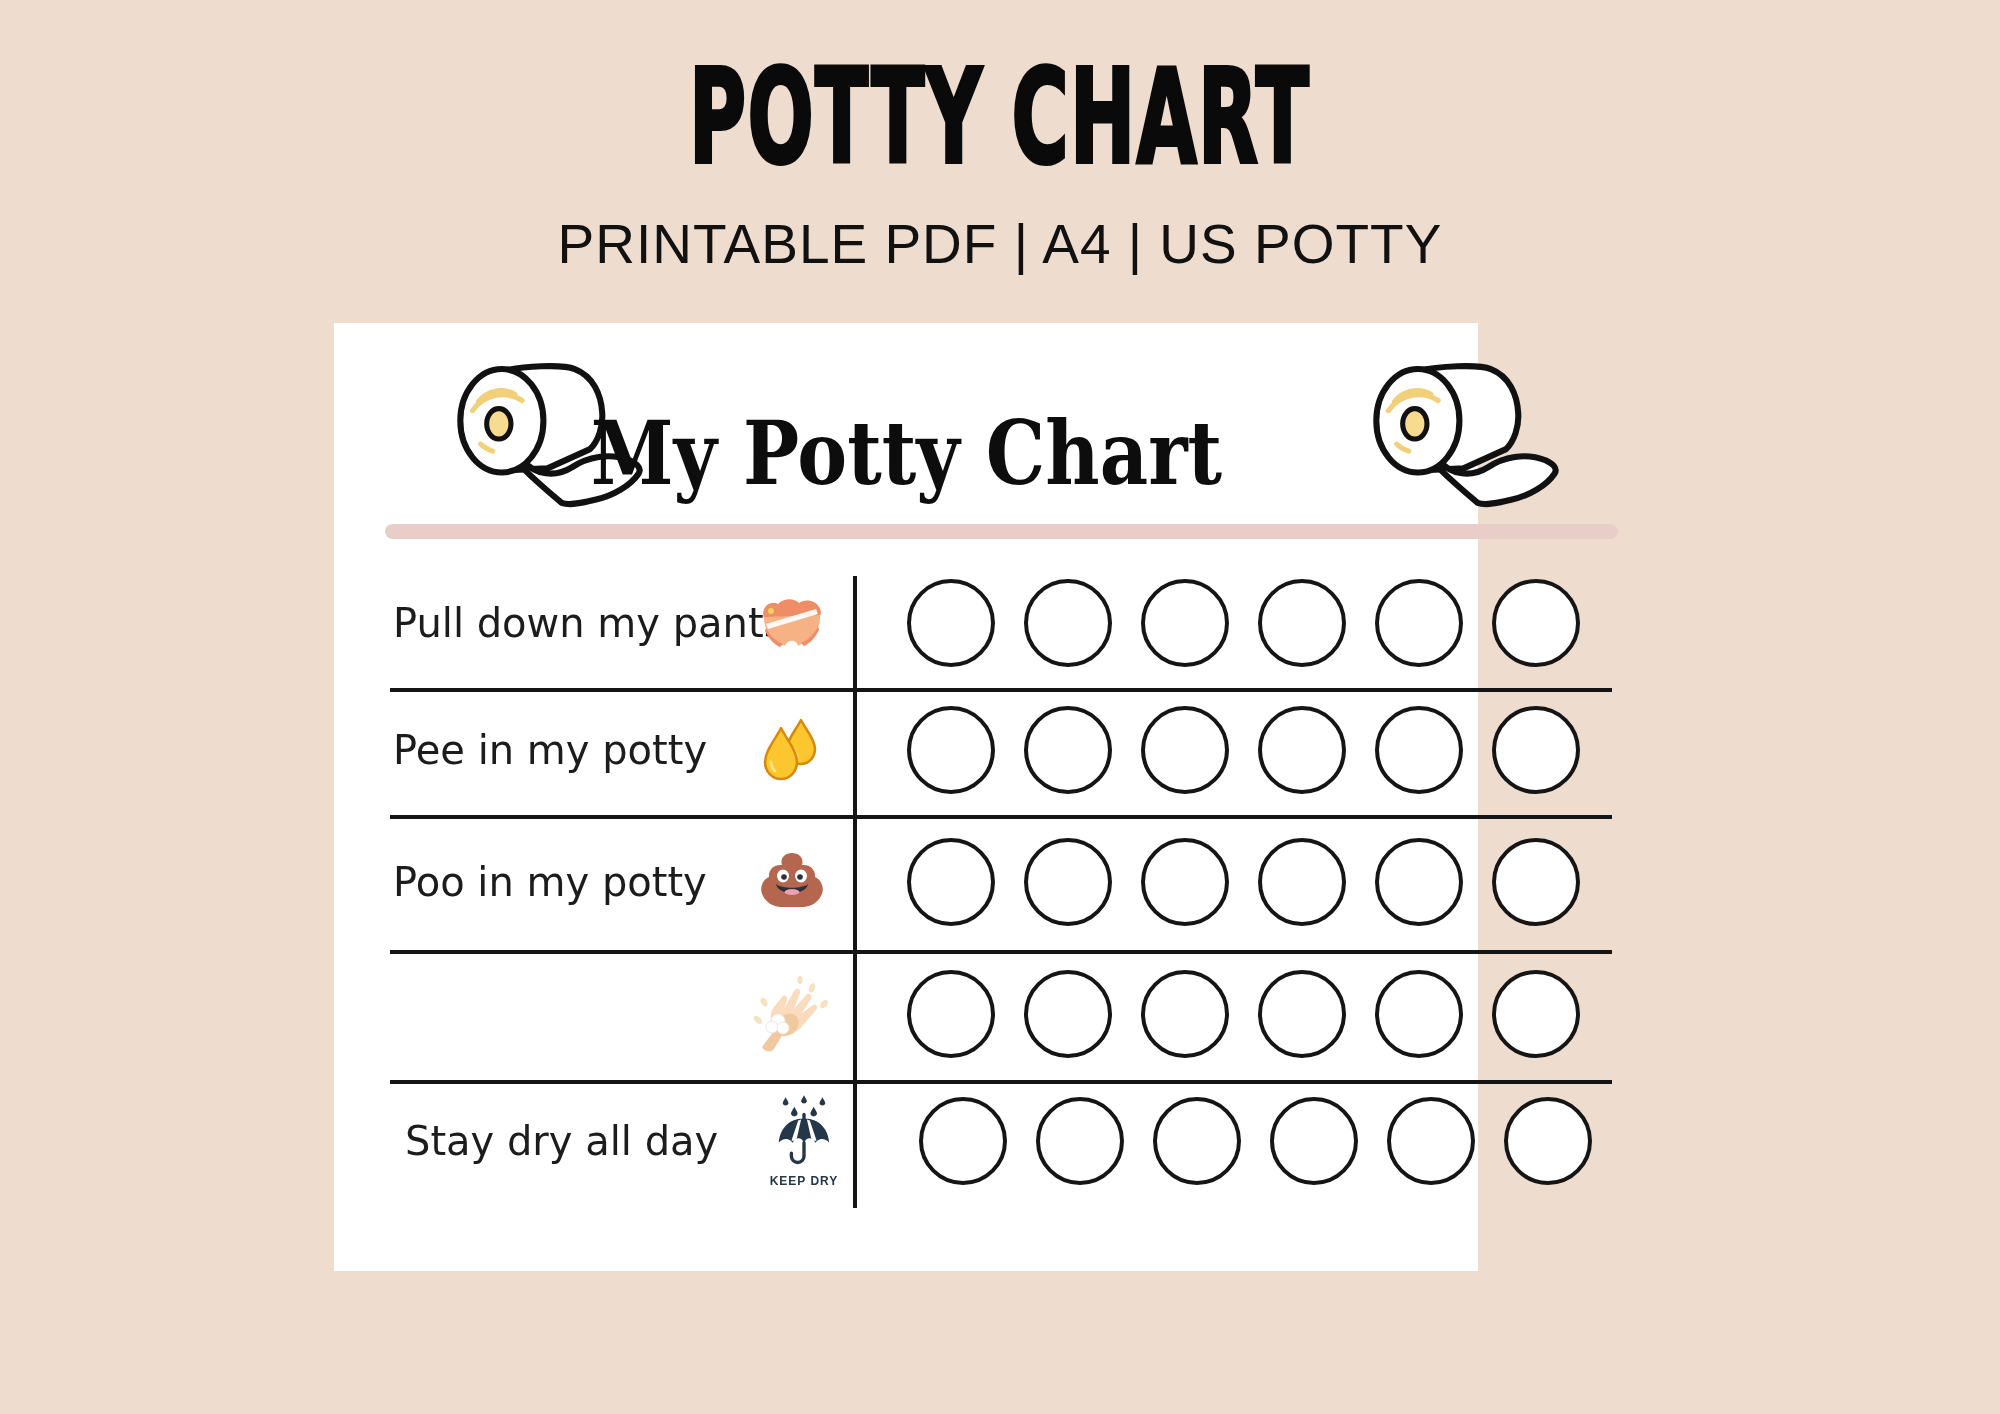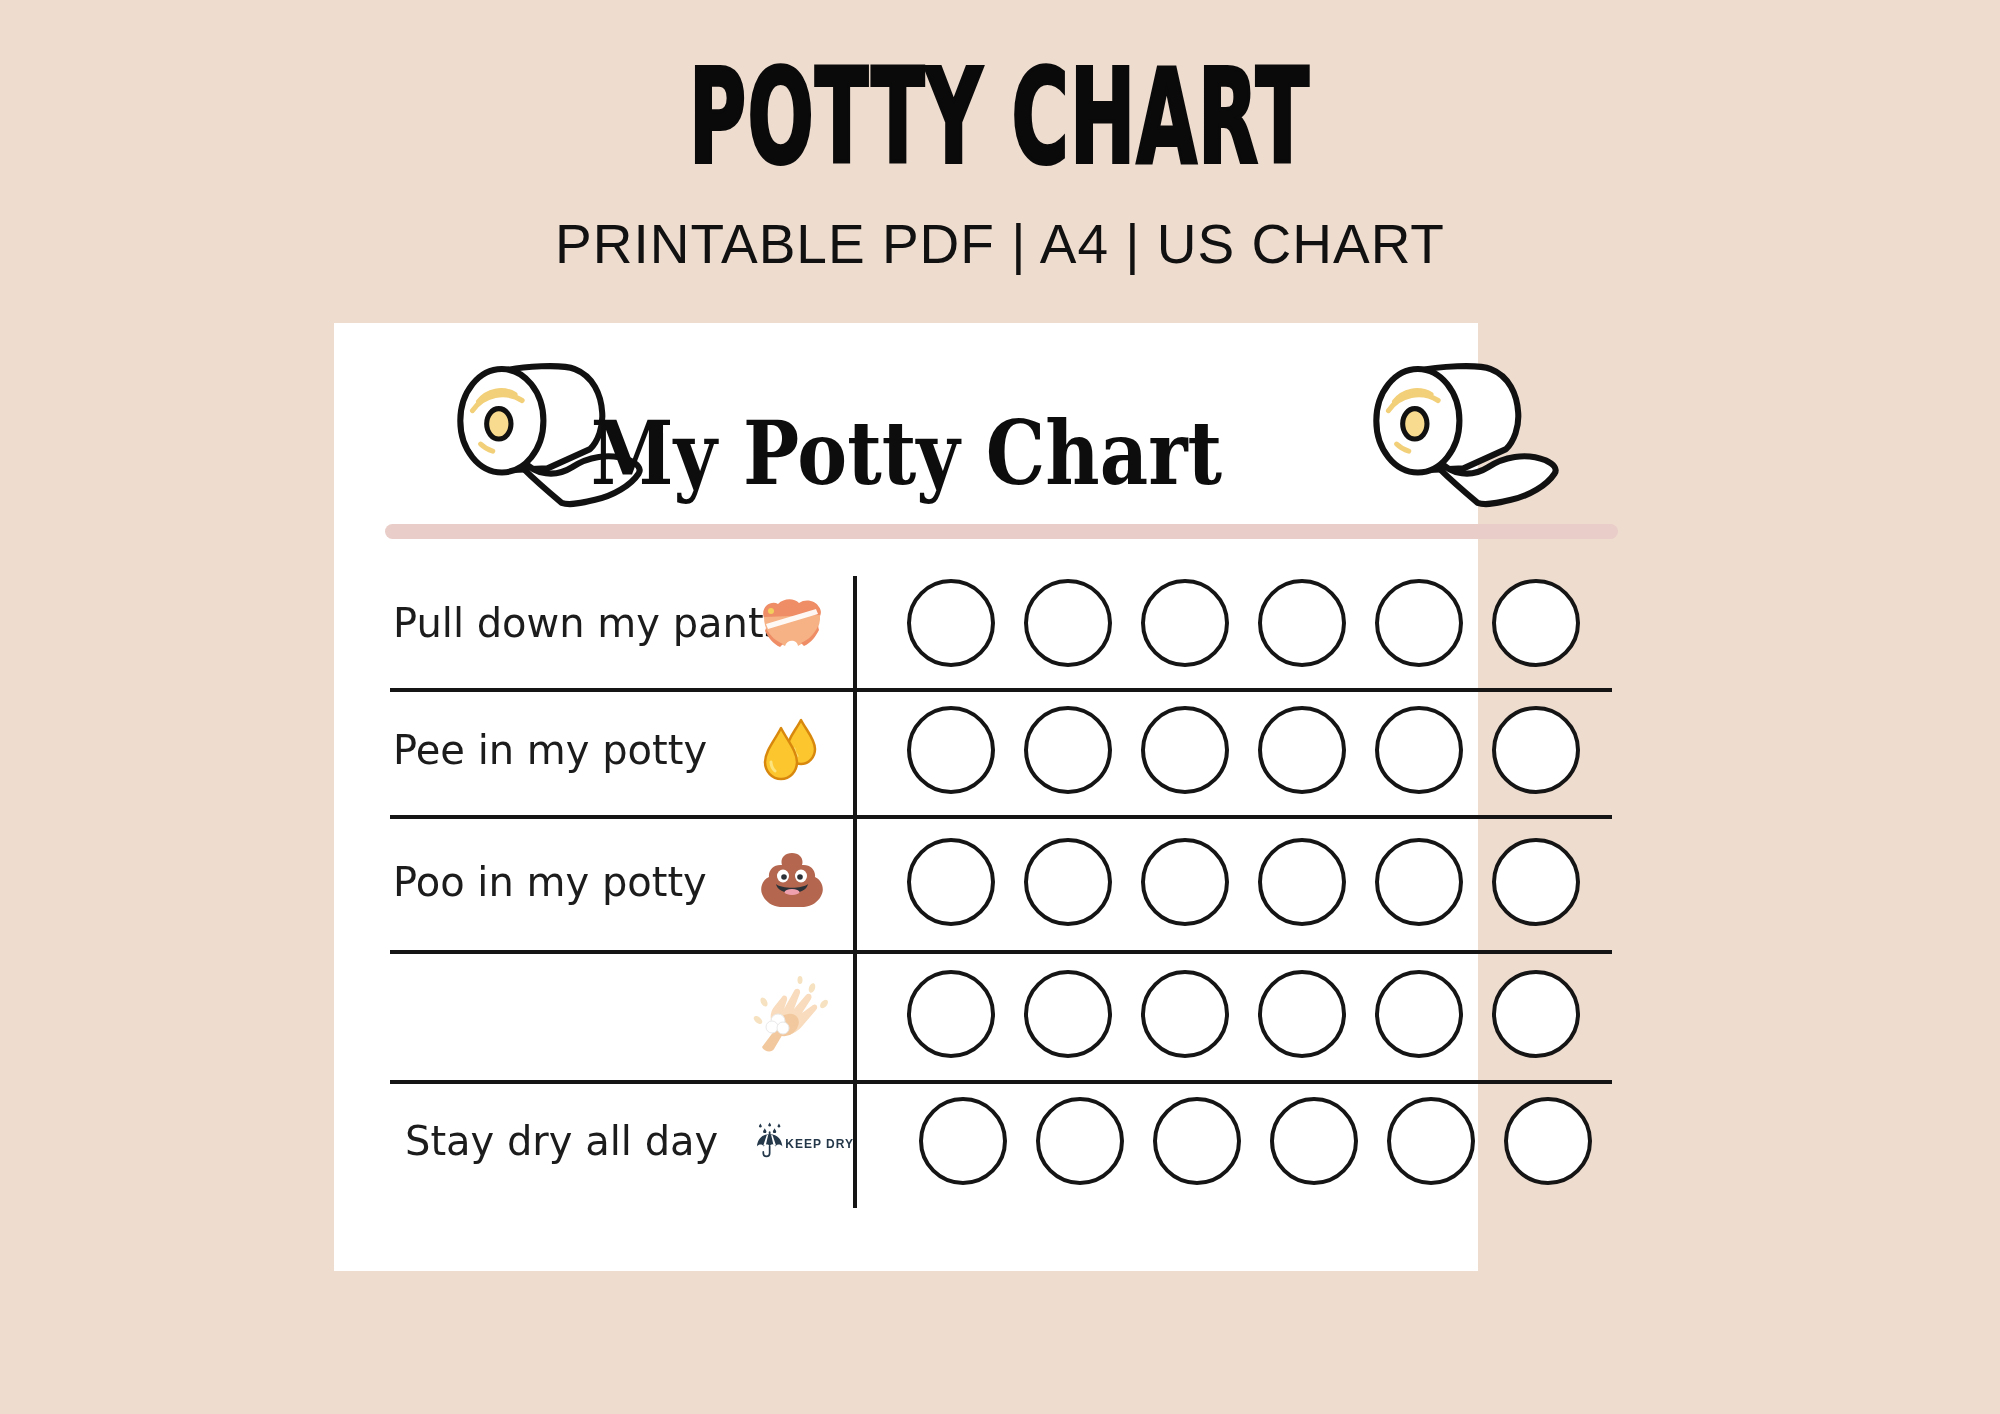--- a/index.html
+++ b/index.html
@@ -63,42 +63,42 @@
   .row.r1{top:235px;} .row.r2{top:362px;} .row.r3{top:494px;} .row.r4{top:626px;} .row.r5{top:753px;margin-left:12px;}
   .row-label{
     position:absolute;left:59px;top:0;height:100%;
     display:flex;align-items:center;
     font-size:40px;color:#1c1c1c;letter-spacing:0px;white-space:nowrap;
   }
   .row-icon{
     position:absolute;left:408px;top:0;width:100px;height:100%;
     display:flex;align-items:center;justify-content:center;
   }
-  .row-icon.stacked{flex-direction:row;justify-content:center;}
+  .row-icon.stacked{flex-direction:column;justify-content:center;}
   .keep-dry-caption{
     font-family:"Liberation Sans",sans-serif;
     font-size:12px;font-weight:bold;letter-spacing:1px;
     color:var(--navy);margin-top:5px;white-space:nowrap;
   }
   .circles{
     position:absolute;left:573px;top:0;height:100%;
     display:flex;align-items:center;gap:29px;
   }
   .circle{
     width:88px;height:88px;border-radius:50%;
     border:4px solid var(--ink);background:#fff;flex:none;
   }
 </style>
 </head>
 <body>
 
 <div class="page-title">
   <span>POTTY CHART</span>
 </div>
-<div class="page-subtitle">PRINTABLE PDF | A4 | US CHART</div>
+<div class="page-subtitle">PRINTABLE PDF | A4 | US POTTY</div>
 
 <div class="card">
 
   <div class="roll left">
     <svg viewBox="0 0 205 150" width="212" height="152">
       <g stroke="#111" stroke-width="6" fill="#fff" stroke-linejoin="round" stroke-linecap="round">
         <path d="M55 8 C75 3 115 1 127 6 C145 13 153 31 154 49 C155 63 150 77 142 85 L100 104 L55 106 Z"></path>
         <path d="M76 96 C88 111 108 113 124 103 C139 93 161 88 181 96 C189 100 193 104 190 109 C182 121 165 131 147 135 C135 138 122 141 114 138 C102 128 86 114 76 104 Z"></path>
         <ellipse cx="55" cy="57" rx="41" ry="51"></ellipse>
         <ellipse cx="52" cy="60" rx="12" ry="15" fill="#f8db8e" stroke-width="5"></ellipse>

